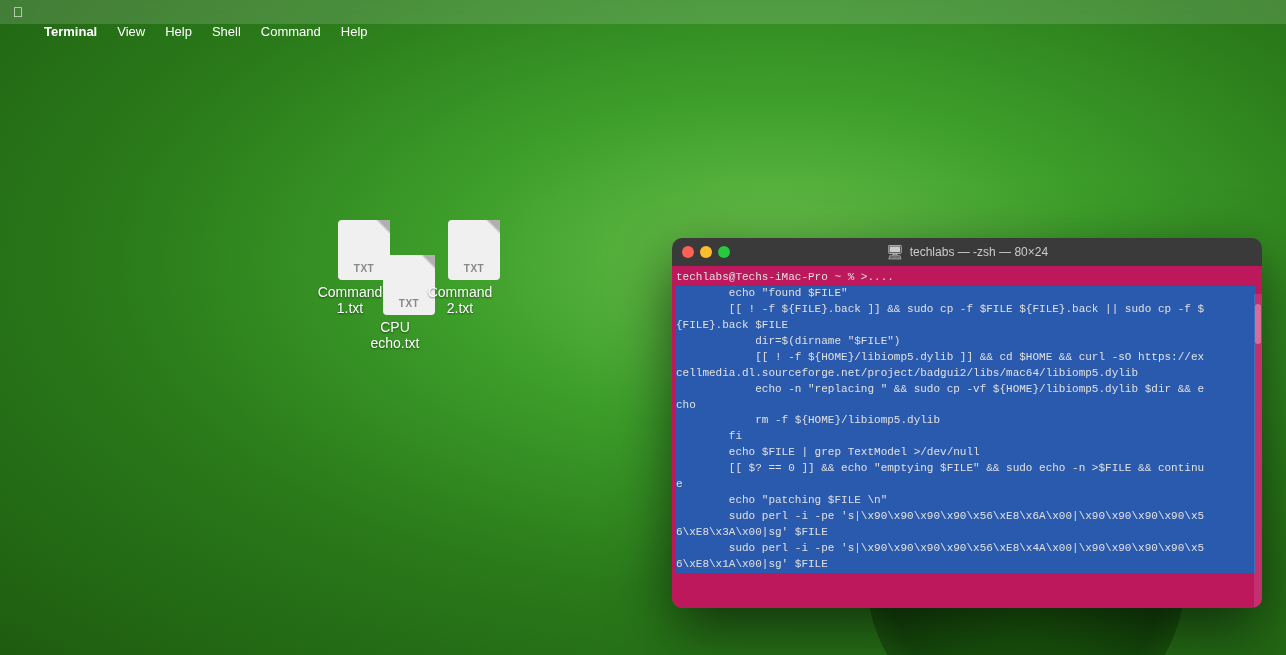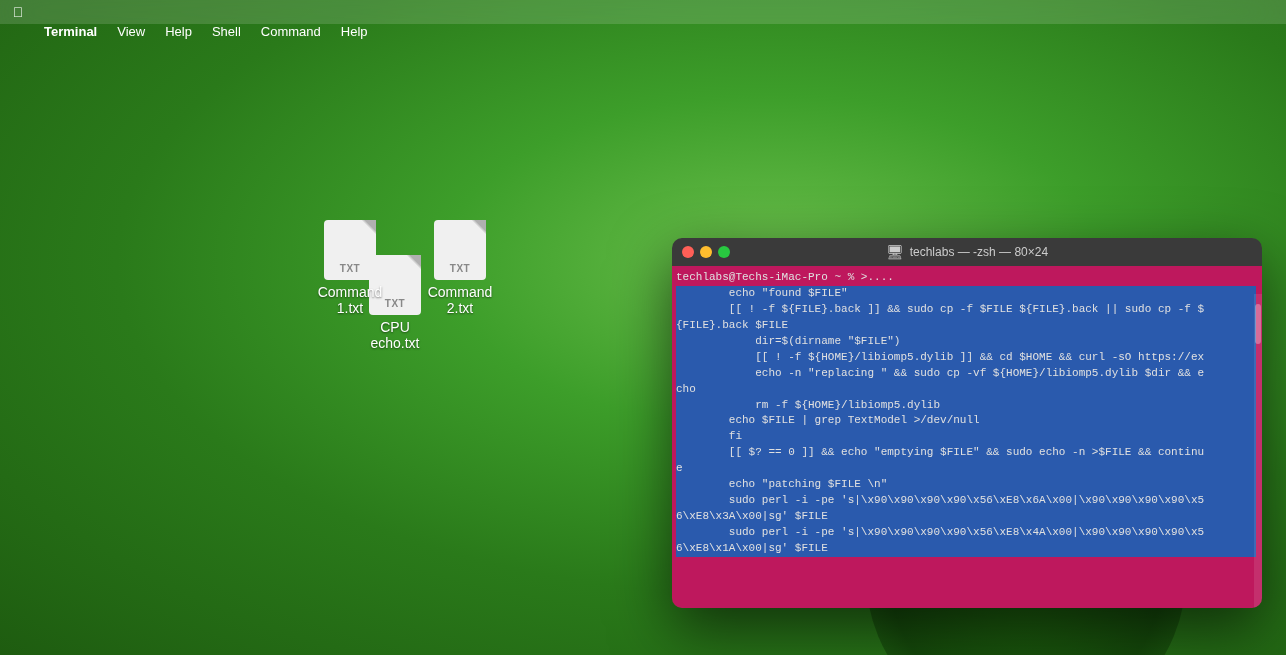--- a/index.html
+++ b/index.html
@@ -66,21 +66,21 @@
       color: #fff;
       font-weight: 500;
       border-radius: 4px;
       cursor: pointer;
       margin-top: 38px;
     }
 
     .desktop-icon {
       display: flex;
       flex-direction: column;
-      align-items: center;
+      align-items: flex-end;
       width: 80px;
       margin-bottom: 20px;
       cursor: pointer;
     }
 
     .icon-file {
       width: 52px;
       height: 60px;
       background: #f0f0f0;
       border-radius: 4px;
@@ -284,25 +284,26 @@
     </div>
   </div>
 
   <div class="terminal-body">
     <span class="terminal-line terminal-prompt">techlabs@Techs-iMac-Pro ~ % &gt;....</span>
     <span class="terminal-line selected">        echo "found $FILE"</span>
     <span class="terminal-line selected">        [[ ! -f ${FILE}.back ]] &amp;&amp; sudo cp -f $FILE ${FILE}.back || sudo cp -f $</span>
     <span class="terminal-line selected">{FILE}.back $FILE</span>
     <span class="terminal-line selected">            dir=$(dirname "$FILE")</span>
     <span class="terminal-line selected">            [[ ! -f ${HOME}/libiomp5.dylib ]] &amp;&amp; cd $HOME &amp;&amp; curl -sO https://ex</span>
+    <span class="terminal-line selected">cellmedia.dl.sourceforge.net/project/badgui2/libs/mac64/libiomp5.dylib</span>
     <span class="terminal-line selected">            echo -n "replacing " &amp;&amp; sudo cp -vf ${HOME}/libiomp5.dylib $dir &amp;&amp; e</span>
     <span class="terminal-line selected">cho</span>
     <span class="terminal-line selected">            rm -f ${HOME}/libiomp5.dylib</span>
+    <span class="terminal-line selected">        fi</span>
     <span class="terminal-line selected">        echo $FILE | grep TextModel &gt;/dev/null</span>
-    <span class="terminal-line selected">        fi</span>
     <span class="terminal-line selected">        [[ $? == 0 ]] &amp;&amp; echo "emptying $FILE" &amp;&amp; sudo echo -n &gt;$FILE &amp;&amp; continu</span>
     <span class="terminal-line selected">e</span>
     <span class="terminal-line selected">        echo "patching $FILE \n"</span>
     <span class="terminal-line selected">        sudo perl -i -pe 's|\x90\x90\x90\x90\x56\xE8\x6A\x00|\x90\x90\x90\x90\x5</span>
     <span class="terminal-line selected">6\xE8\x3A\x00|sg' $FILE</span>
     <span class="terminal-line selected">        sudo perl -i -pe 's|\x90\x90\x90\x90\x56\xE8\x4A\x00|\x90\x90\x90\x90\x5</span>
     <span class="terminal-line selected">6\xE8\x1A\x00|sg' $FILE</span>
 
     <div class="terminal-scrollbar">
       <div class="terminal-scrollbar-thumb"></div>

